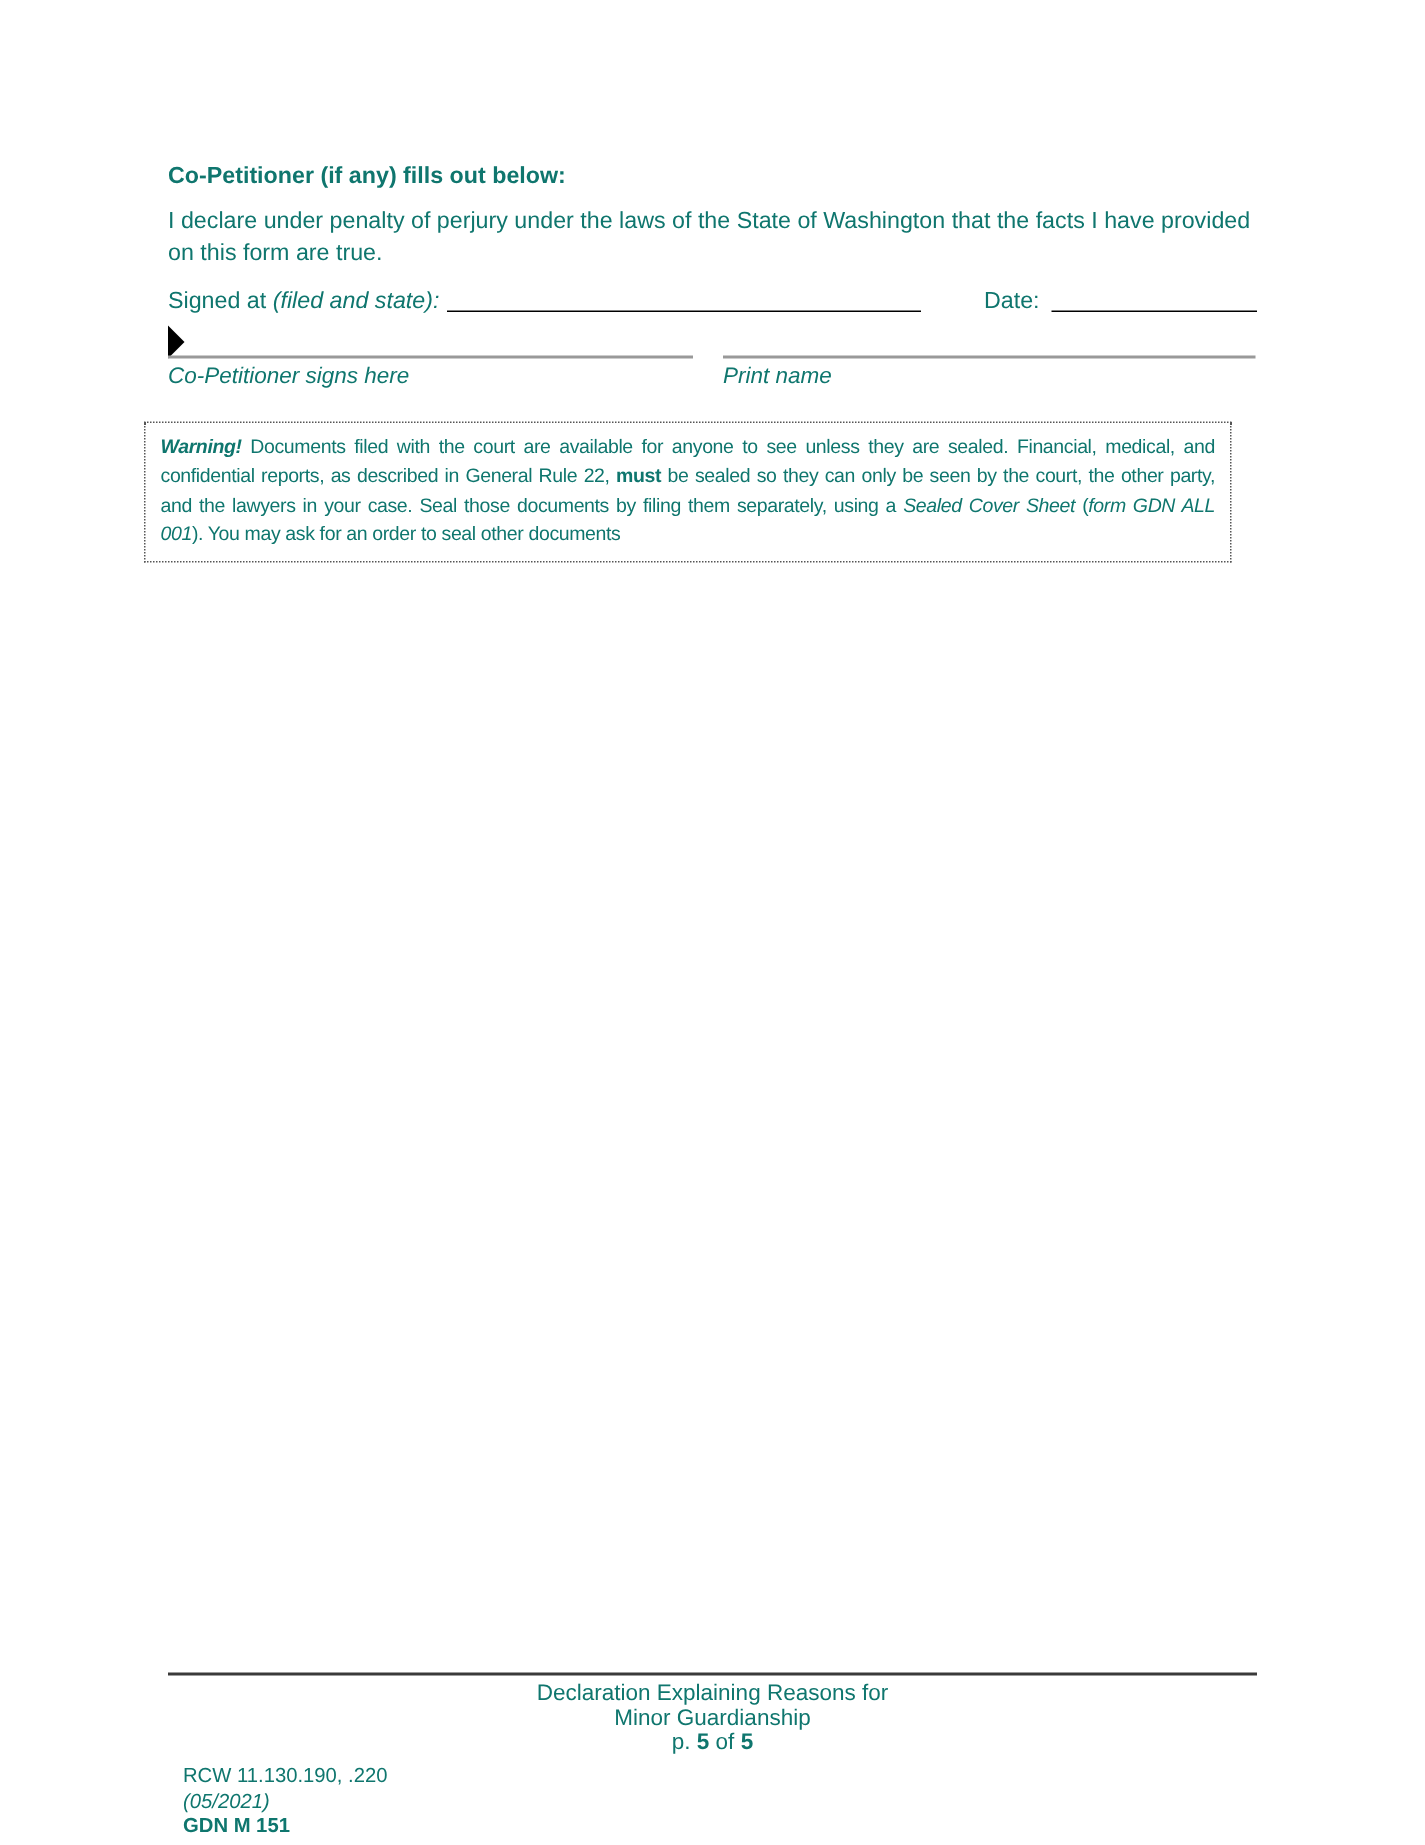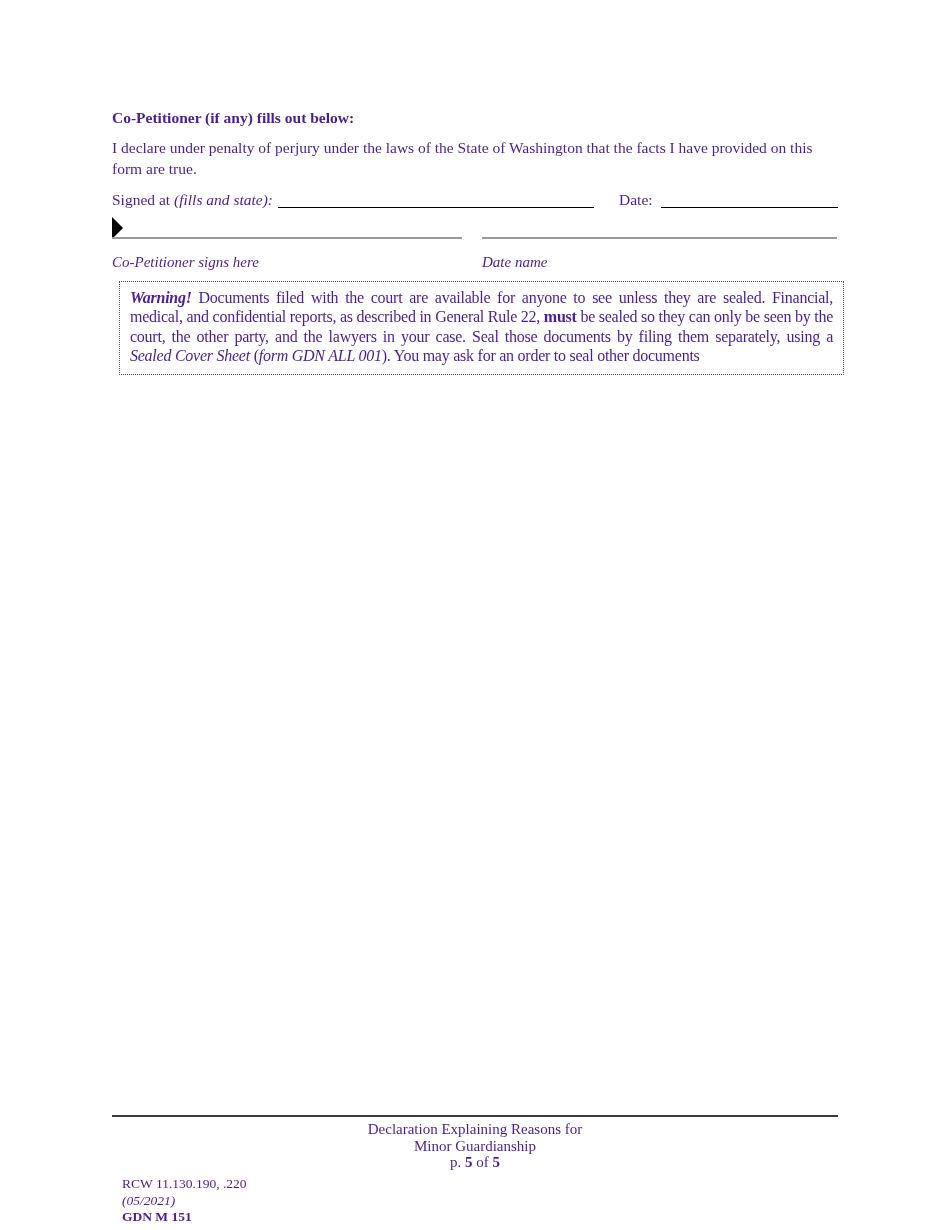--- a/index.html
+++ b/index.html
@@ -5,22 +5,22 @@
   html, body {
     margin: 0;
     padding: 0;
     background: #ffffff;
   }
   .page {
     position: relative;
     width: 950px;
     height: 1230px;
     background: #ffffff;
-    font-family: Liberation Serif, serif;
-    color: #4c1d95;
+    font-family: Liberation Sans, sans-serif;
+    color: #0f766e;
     overflow: hidden;
   }
   .heading {
     position: absolute;
     left: 112px;
     top: 109px;
     width: 726px;
     font-size: 15.5px;
     font-weight: bold;
   }
@@ -43,21 +43,21 @@
   }
   .signed-row .ital { font-style: italic; }
   .fill-line {
     display: inline-block;
     height: 18px;
     border-bottom: 1.4px solid #000000;
     position: relative;
     top: 3px;
   }
   .fill-1 { width: 316px; margin-left: 5px; }
-  .date-lbl { margin-left: 25px; }
+  .date-lbl { margin-left: 42px; }
   .fill-2 { flex: 1; margin-left: 8px; }
 
   .arrow {
     position: absolute;
     left: 112px;
     top: 217px;
     width: 0;
     height: 0;
     border-top: 11px solid transparent;
     border-bottom: 11px solid transparent;
@@ -69,34 +69,33 @@
     height: 2px;
     background: #999999;
   }
   .sig-line-1 { left: 112px; width: 350px; }
   .sig-line-2 { left: 482px; width: 355px; }
   .sig-label {
     position: absolute;
     top: 242px;
     font-size: 15px;
     font-style: italic;
-    margin-top: 12px;
   }
   .sig-label-1 { left: 112px; }
   .sig-label-2 { left: 482px; }
 
   .warning-box {
     position: absolute;
-    left: 119px;
+    left: 96px;
     top: 281px;
     width: 725px;
     box-sizing: border-box;
     border: 1px dotted #555555;
     padding: 6px 10px 8px 10px;
-    font-size: 16px;
+    font-size: 13px;
     line-height: 19.4px;
     letter-spacing: -0.25px;
     text-align: justify;
   }
   .warning-box .bi { font-weight: bold; font-style: italic; }
   .warning-box .b { font-weight: bold; }
   .warning-box .i { font-style: italic; }
 
   .footer-rule {
     position: absolute;
@@ -131,32 +130,32 @@
 
 <div class="page">
 
   <div class="heading">Co-Petitioner (if any) fills out below:</div>
 
   <div class="para">I declare under penalty of perjury under the laws of the State of Washington that the facts I have provided on this form are true.</div>
 
   <div class="signed-row">
     <span>
       <span>Signed at</span>
-      <span class="ital">(fills and state):</span>
+      <span class="ital">(filed and state):</span>
     </span>
     <span class="fill-line fill-1"></span>
     <span class="date-lbl">Date:</span>
     <span class="fill-line fill-2"></span>
   </div>
 
   <div class="arrow"></div>
   <div class="sig-line sig-line-1"></div>
   <div class="sig-line sig-line-2"></div>
   <div class="sig-label sig-label-1">Co-Petitioner signs here</div>
-  <div class="sig-label sig-label-2">Date name</div>
+  <div class="sig-label sig-label-2">Print name</div>
 
   <div class="warning-box"><span class="bi">Warning!</span><span> Documents filed with the court are available for anyone to see unless they are sealed. Financial, medical, and confidential reports, as described in General Rule 22, </span><span class="b">must</span><span> be sealed so they can only be seen by the court, the other party, and the lawyers in your case. Seal those documents by filing them separately, using a </span><span class="i">Sealed Cover Sheet</span><span> (</span><span class="i">form GDN ALL 001</span><span>). You may ask for an order to seal other documents</span></div>
 
   <div class="footer-rule"></div>
 
   <div class="footer-left">
     <div>RCW 11.130.190, .220</div>
     <div class="rev">(05/2021)</div>
     <div class="form-no">GDN M 151</div>
   </div>

